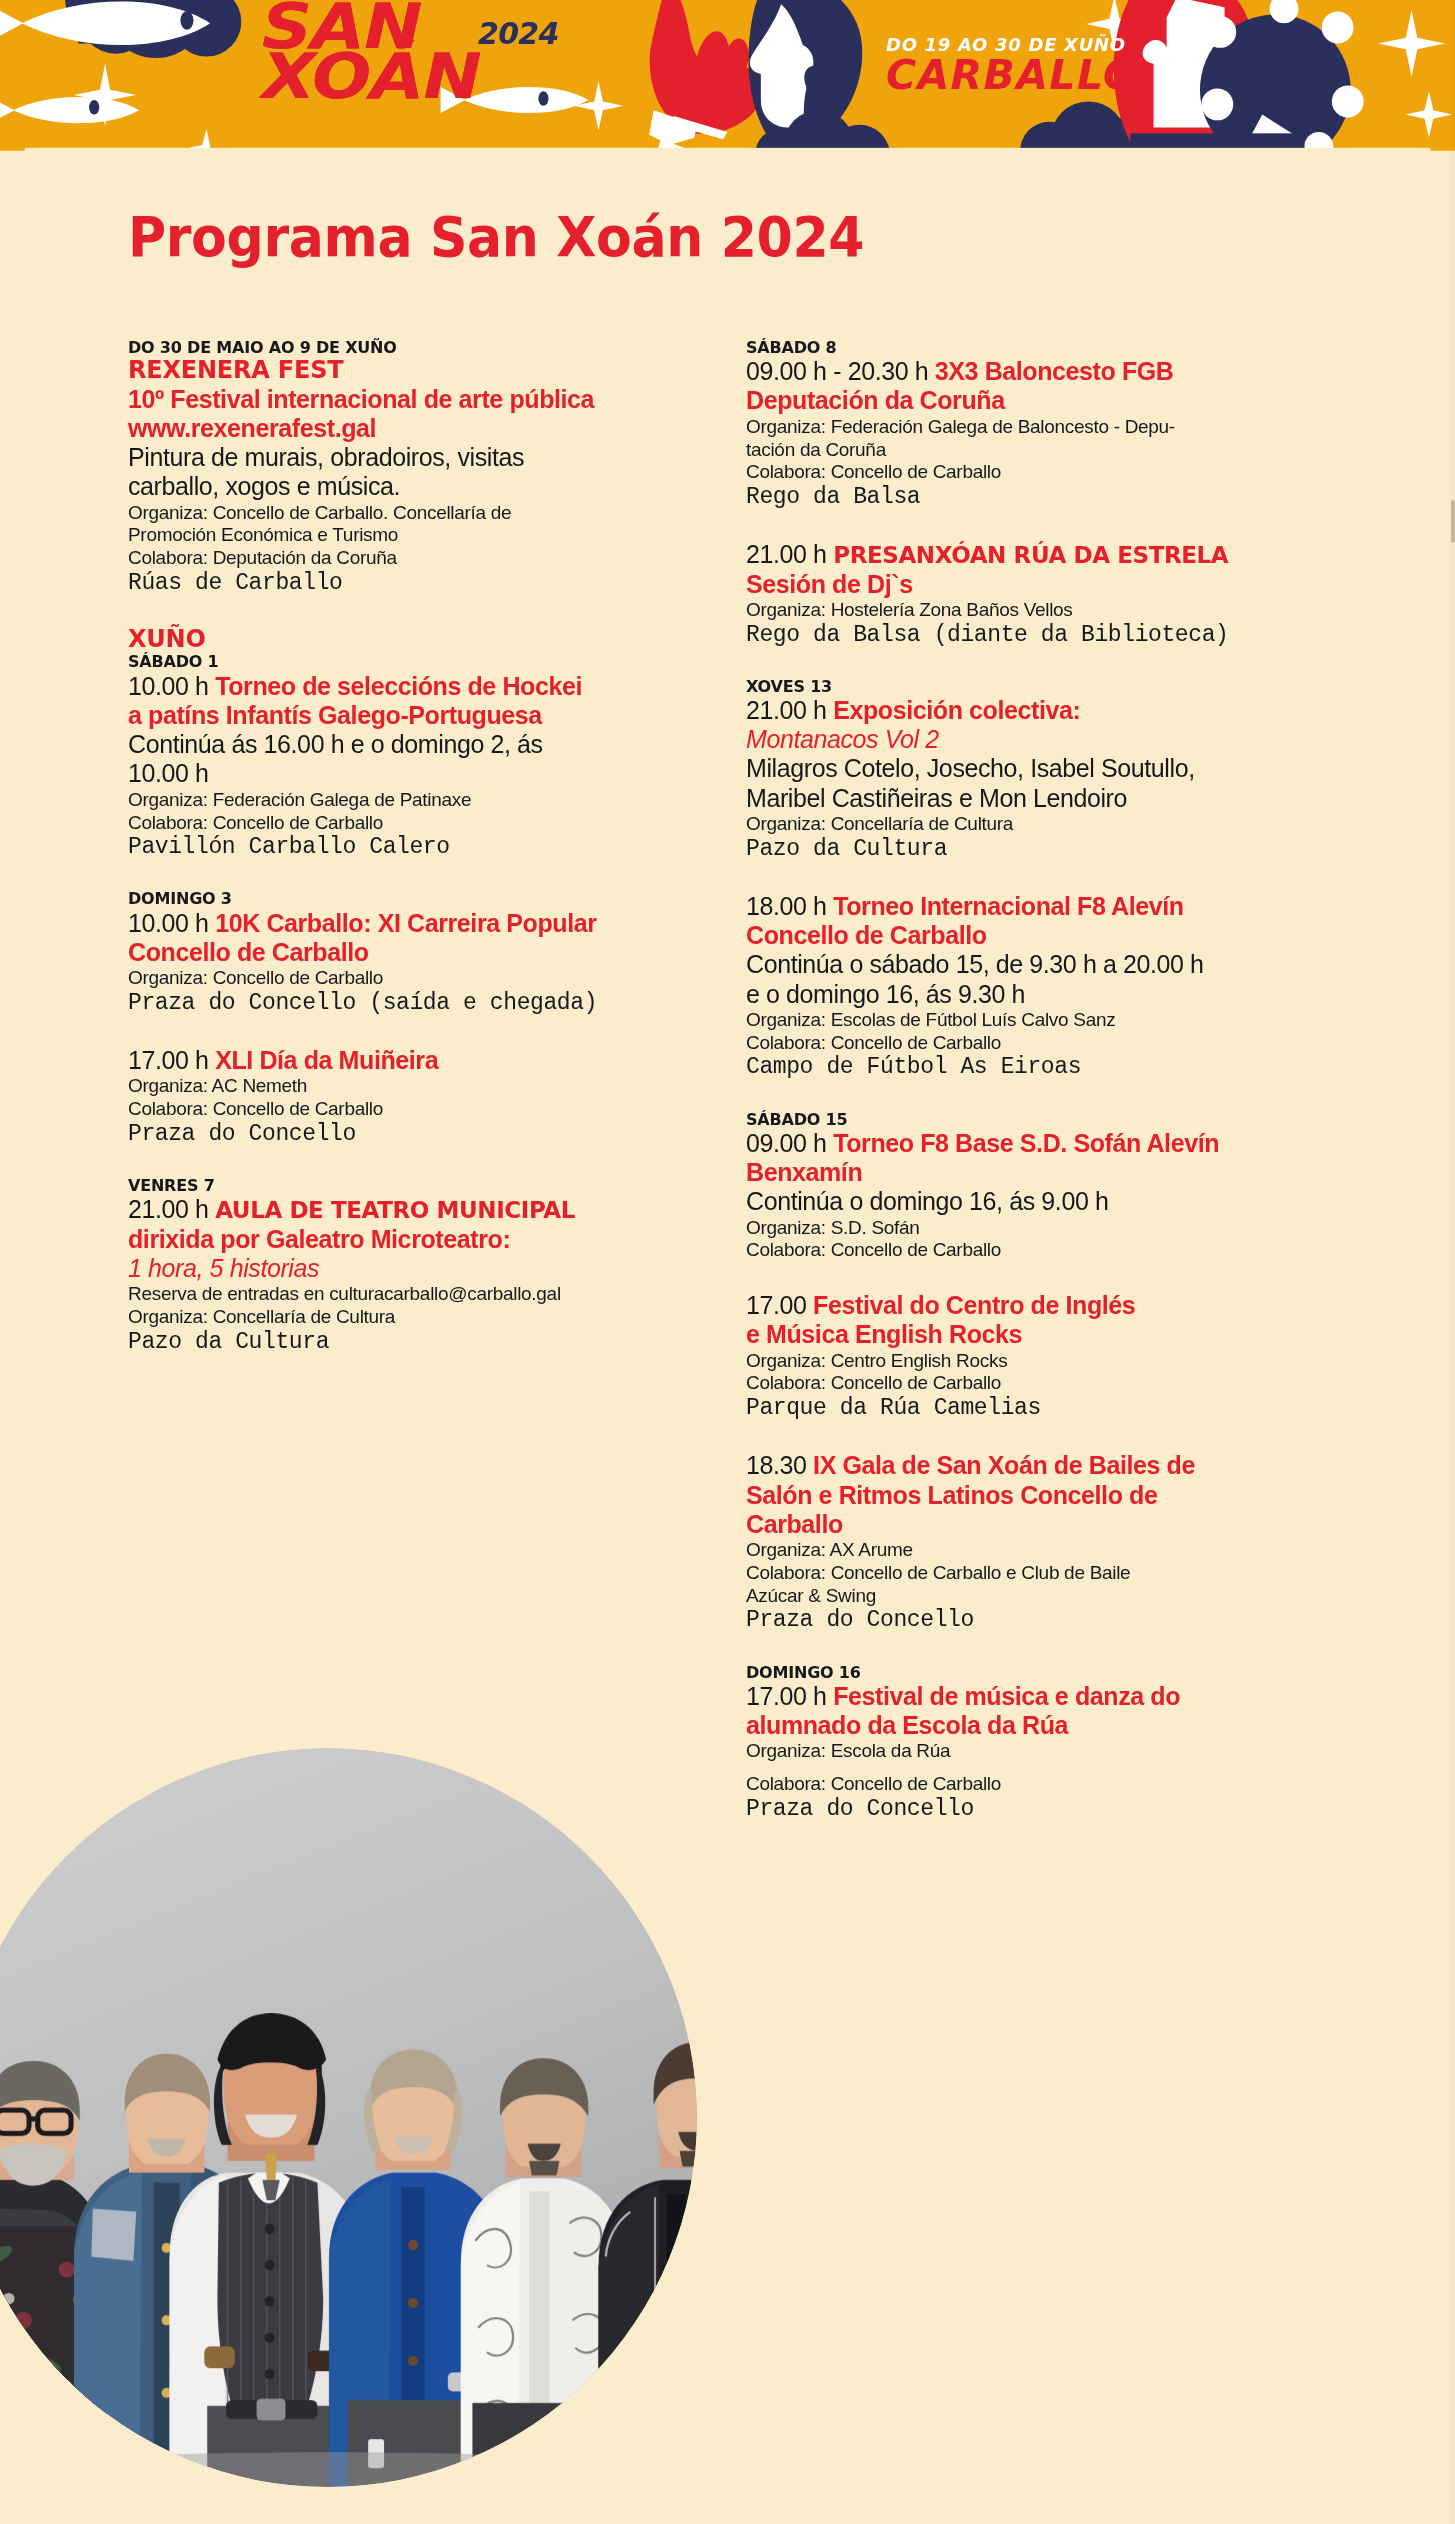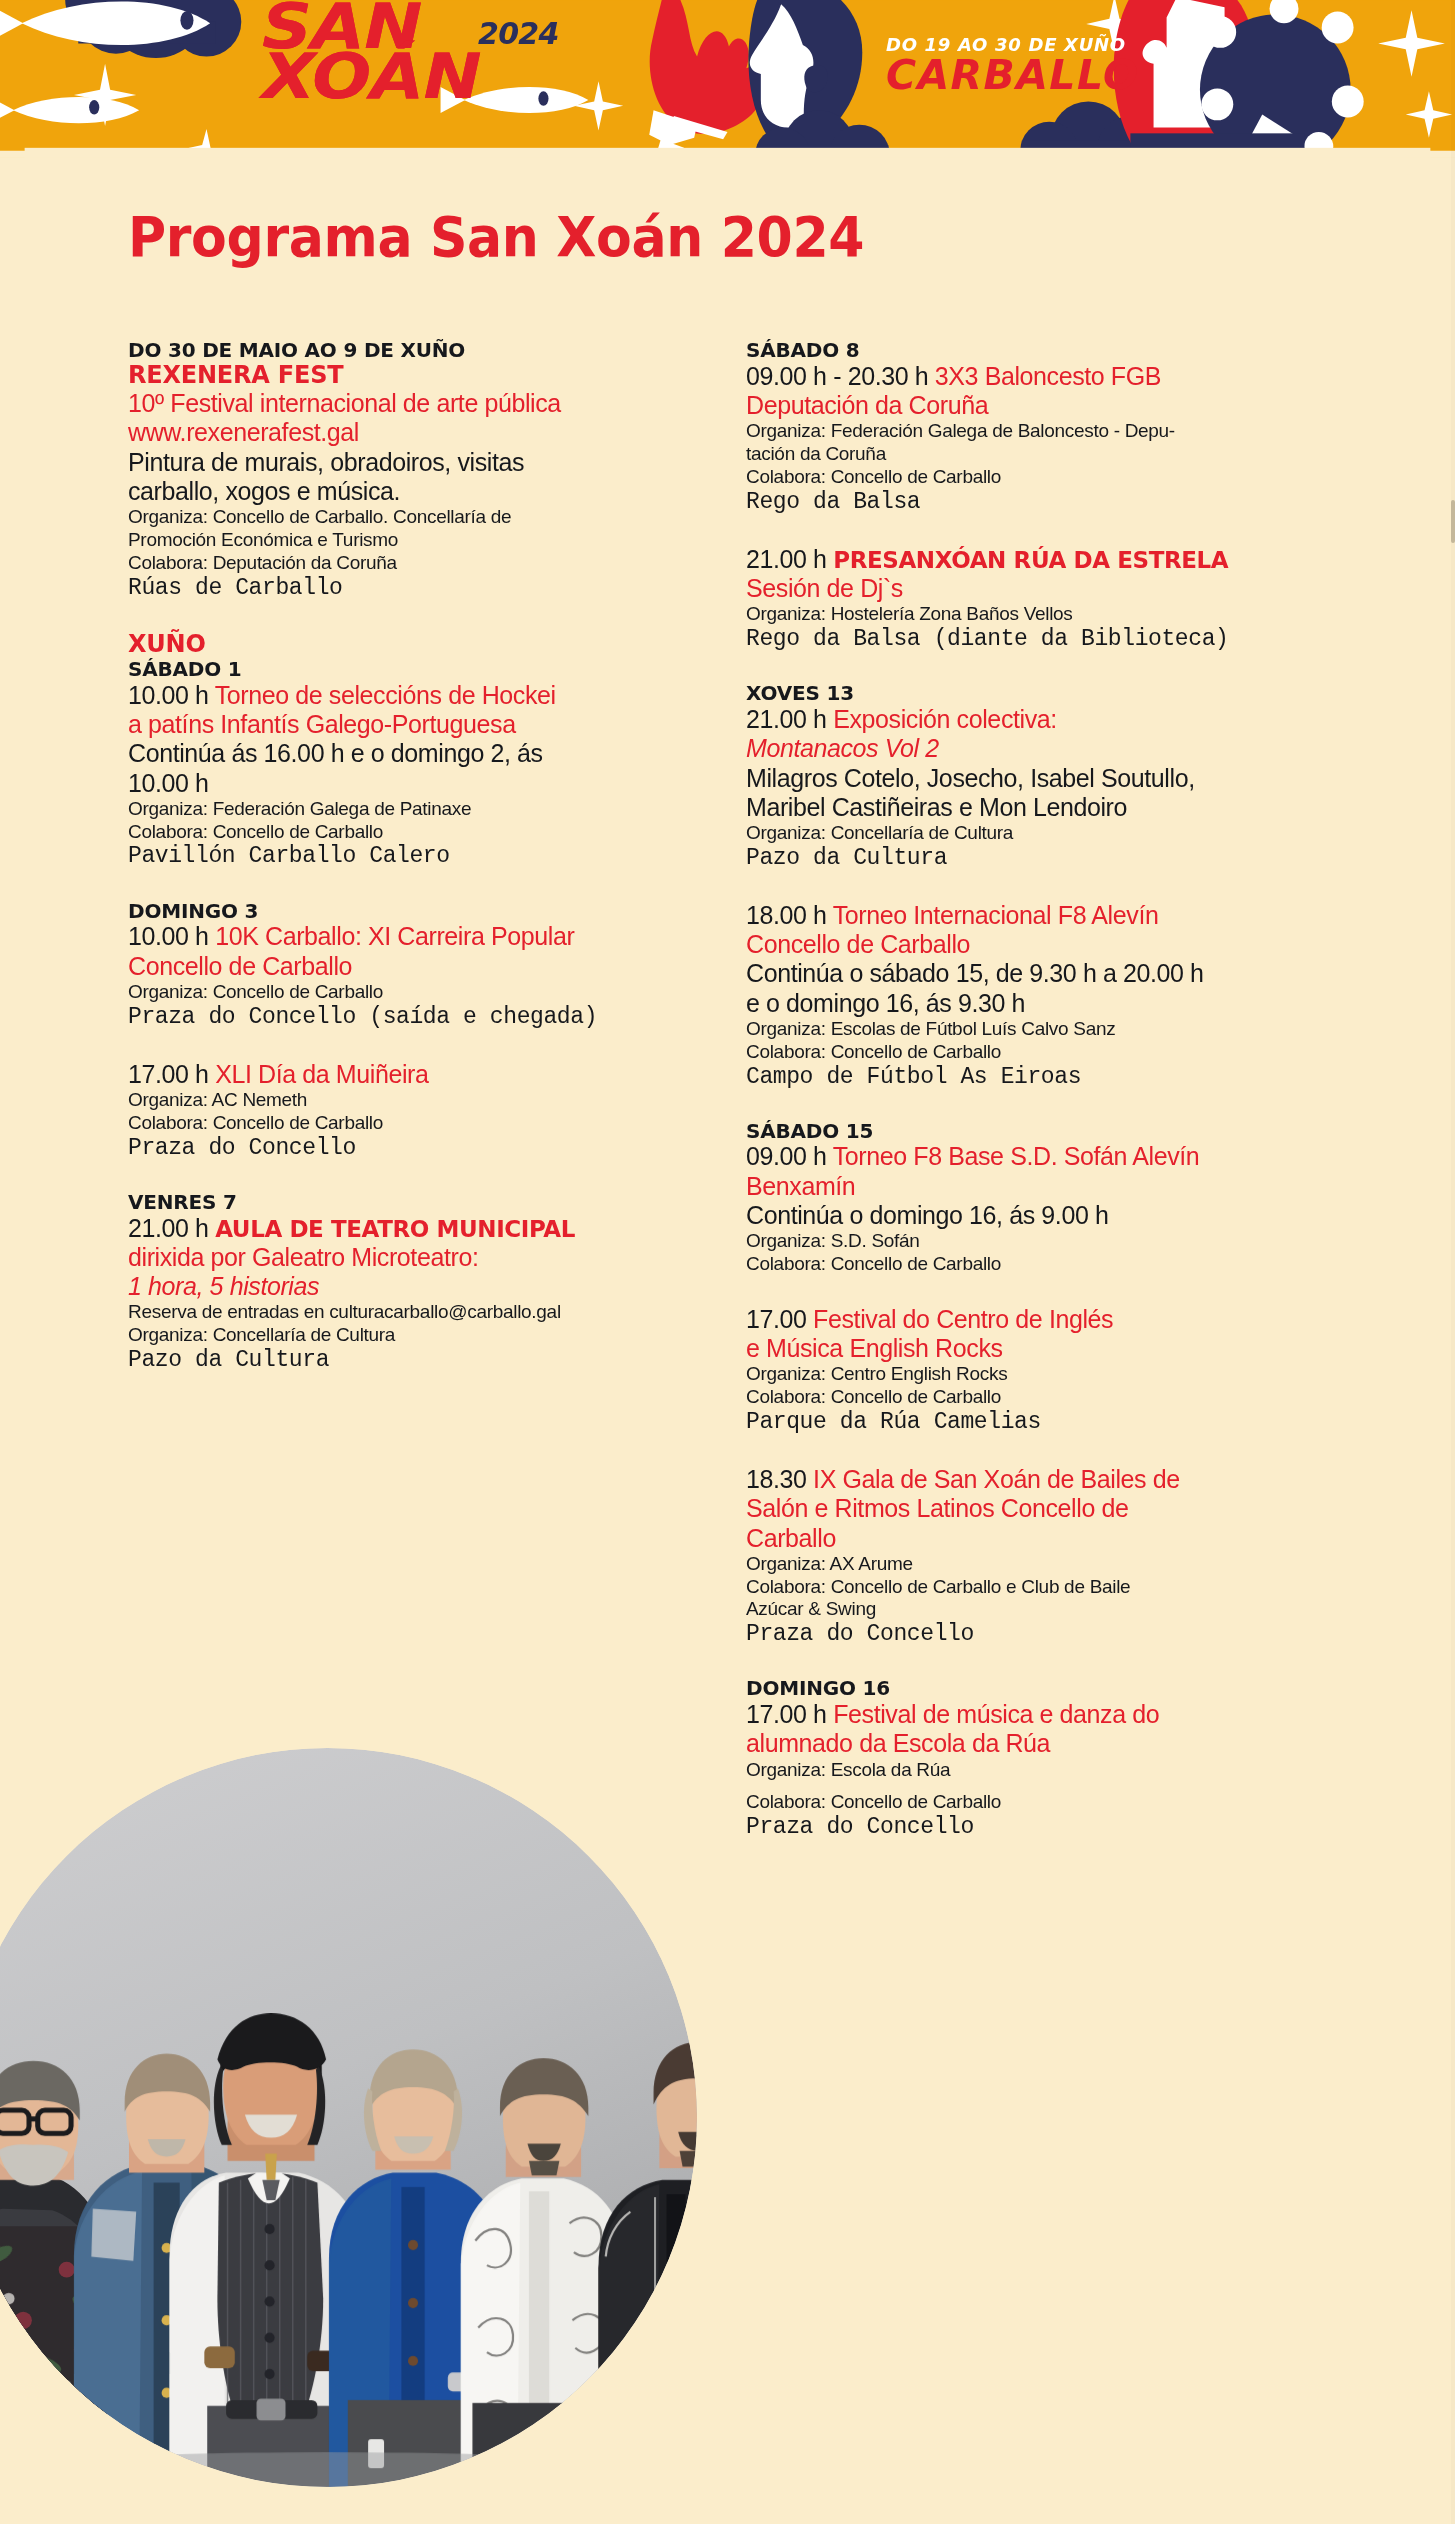--- a/index.html
+++ b/index.html
@@ -72,41 +72,41 @@
   .col{position:absolute;top:0;}
   .col-left{left:128px;width:580px;}
   .col-right{left:746px;width:602px;}
 
   .block{margin-bottom:29px;}
   .block:last-child{margin-bottom:0;}
 
   .daterange,.dayhead{
     font-family:"DejaVu Sans", sans-serif;
     font-weight:bold;
-    font-size:20px;
+    font-size:16px;
     line-height:1.14;
     color:var(--dark);
     letter-spacing:-0.2px;
   }
   .event-name-bold{
     font-family:"DejaVu Sans", sans-serif;
     font-weight:bold;font-size:24px;line-height:1.14;color:var(--red);
     letter-spacing:-0.2px;
   }
   .month{
     font-family:"DejaVu Sans", sans-serif;
     font-weight:bold;font-size:24px;line-height:1.14;color:var(--red);
     letter-spacing:-0.2px;
   }
   .lead{
     font-family:"Liberation Sans", sans-serif;
     font-size:25px;line-height:1.17;color:var(--dark);
     letter-spacing:-0.4px;
   }
-  .lead .hl{color:var(--red);}
+  .lead .hl{color:var(--red);font-weight:bold;}
   .lead .hl-b{color:var(--red);font-family:"DejaVu Sans",sans-serif;font-weight:bold;font-size:23px;}
   .lead .hl-i{color:var(--red);font-style:italic;}
   .meta{
     font-family:"Liberation Sans", sans-serif;
     font-size:19px;line-height:1.20;color:var(--dark);
     letter-spacing:-0.3px;
   }
   .venue{
     font-family:Liberation Mono, monospace;
     font-size:23px;line-height:1.18;color:var(--dark);

